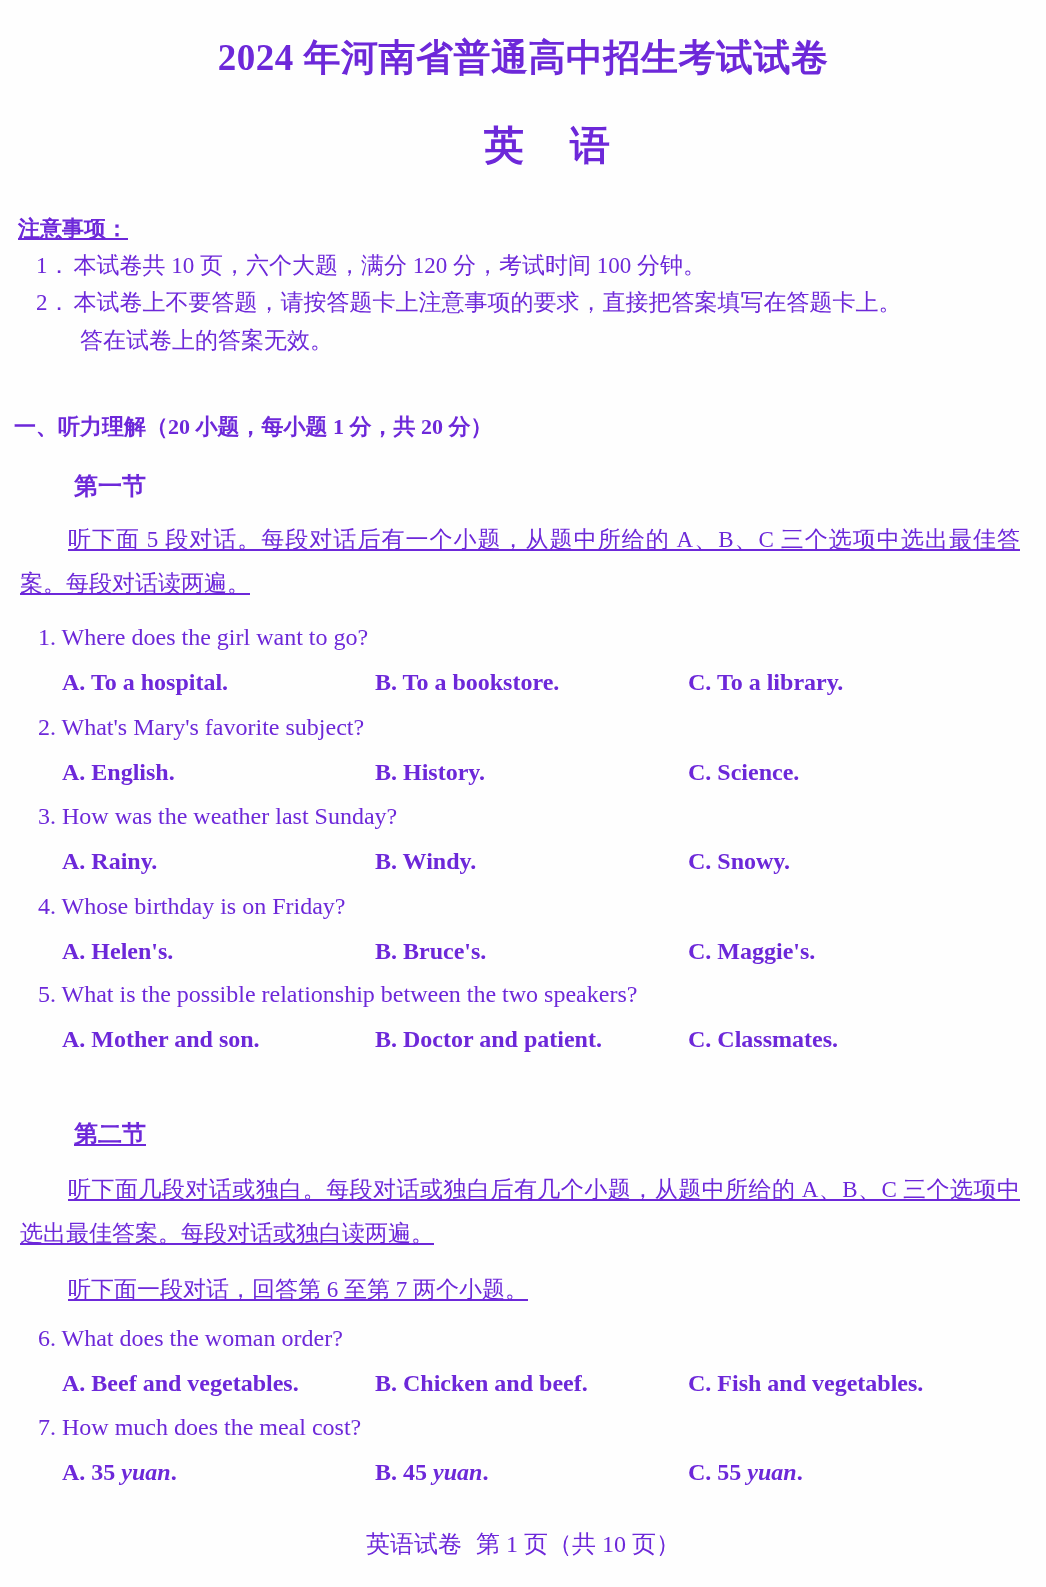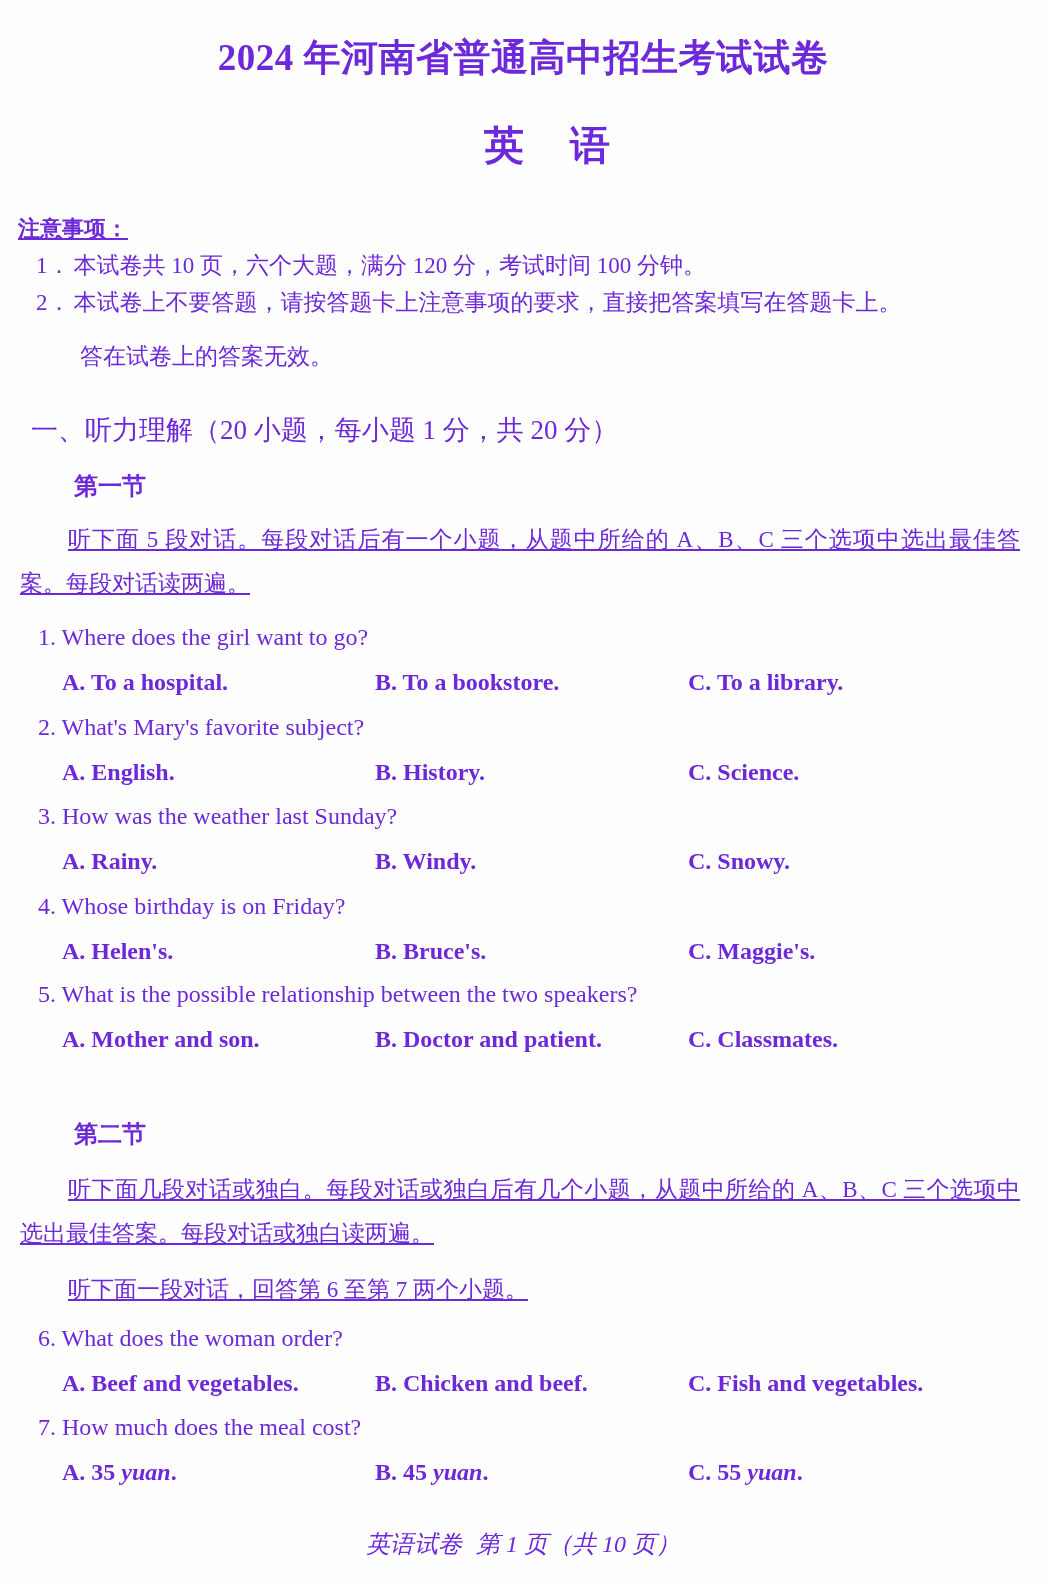--- a/index.html
+++ b/index.html
@@ -61,40 +61,39 @@
     line-height: 1.62;
     padding-left: 18px;
     text-indent: 0;
   }
   .notice-item .num { margin-right: 3px; }
   .notice-item .cont { }
   .notice-cont-line {
     font-size: 23px;
     line-height: 1.62;
     padding-left: 62px;
-    margin-top: 16px;
   }
 
   
   .sec-heading {
     position: absolute;
-    left: 31px;
+    left: 14px;
     top: 412px;
-    font-size: 27px;
-    font-weight: normal;
+    font-size: 22px;
+    font-weight: bold;
     white-space: nowrap;
   }
   .subsec-heading {
     position: absolute;
     left: 74px;
     font-size: 24px;
     font-weight: bold;
   }
   #subsec-1 { top: 470px; text-align: right; }
-  #subsec-2 { top: 1118px; }
+  #subsec-2 { top: 1118px; text-decoration: underline; }
 
   
   .body-para {
     position: absolute;
     left: 20px;
     width: 1000px;
     font-size: 23px;
     line-height: 1.92;
     text-indent: 48px;
     text-align: justify;
@@ -130,21 +129,20 @@
   .opt i { font-style: italic; }
 
   
   .footer {
     position: absolute;
     top: 1528px;
     left: 0;
     width: 100%;
     text-align: center;
     font-size: 24px;
-    font-style: italic;
   }
   .footer .fgap { display: inline-block; width: 14px; }
 </style>
 </head>
 <body>
 
 <div class="page">
 
   <div class="doc-title">2024 年河南省普通高中招生考试试卷</div>
   <div class="doc-subtitle">

